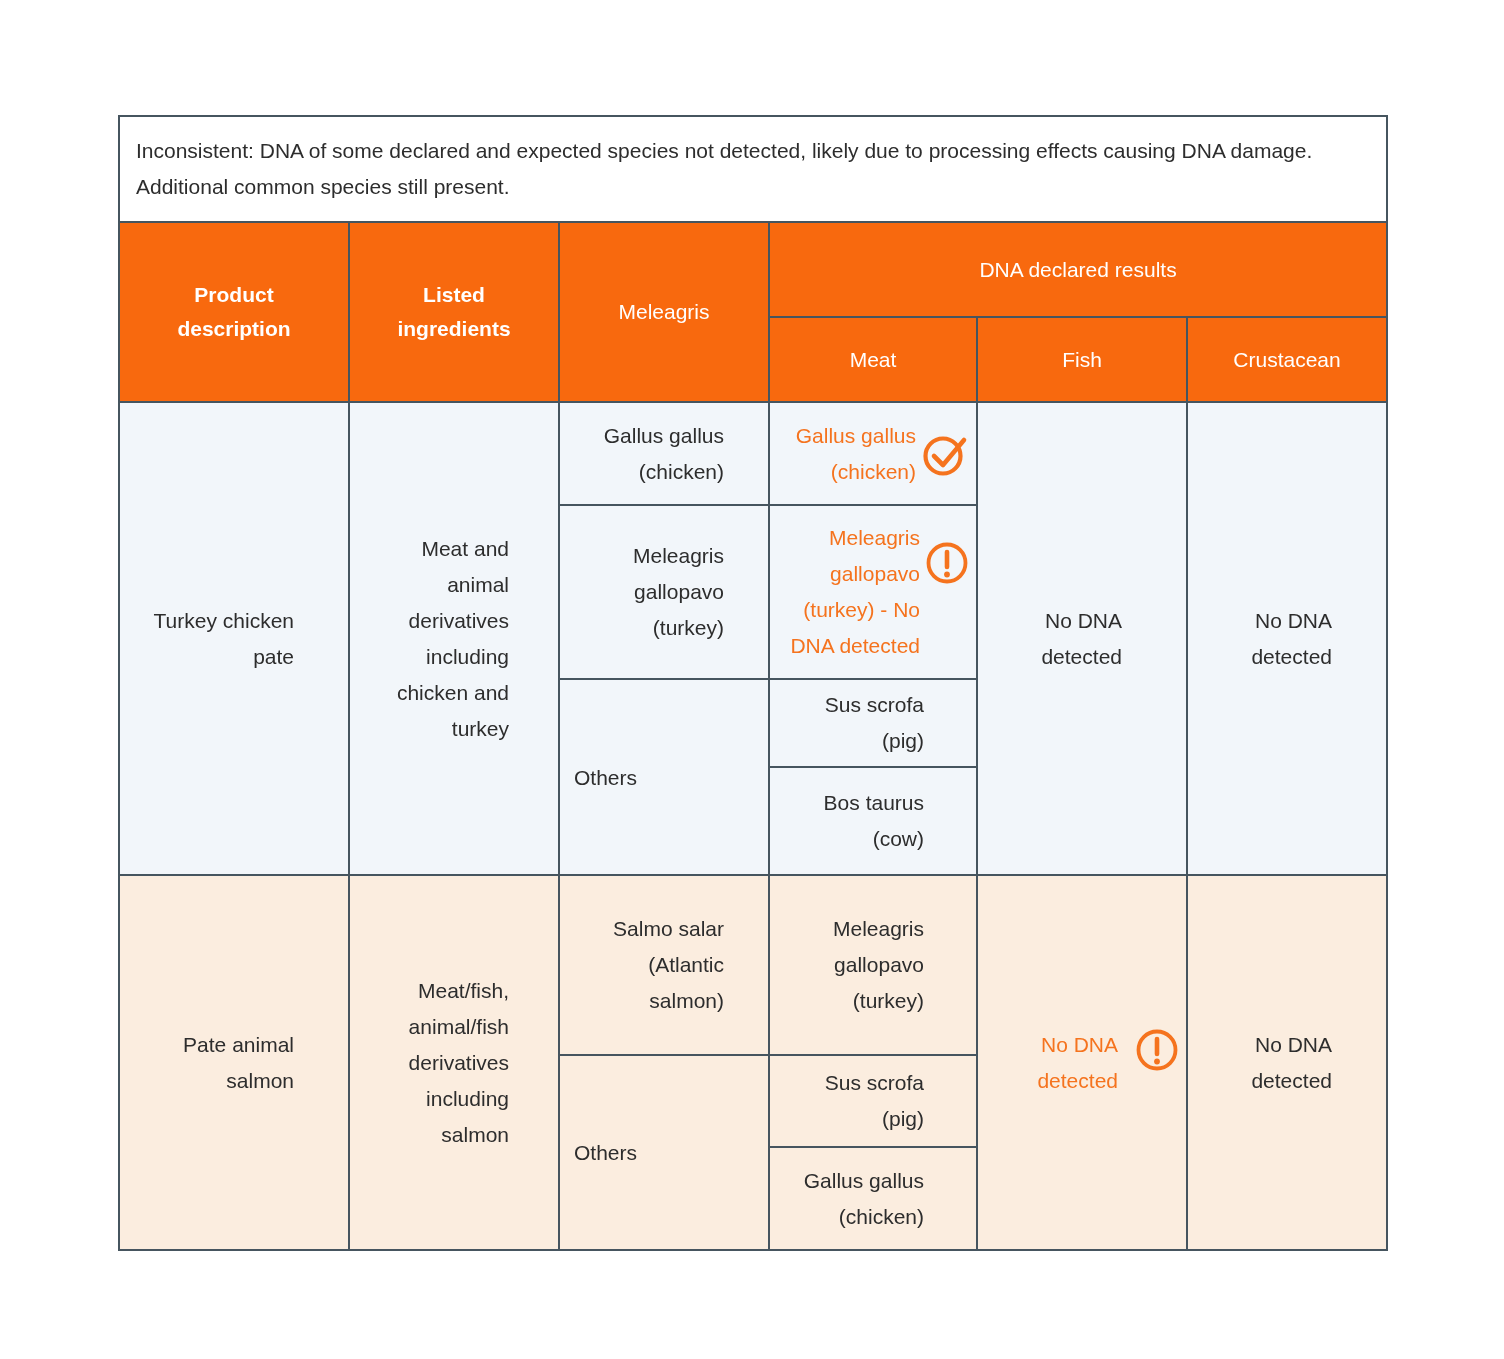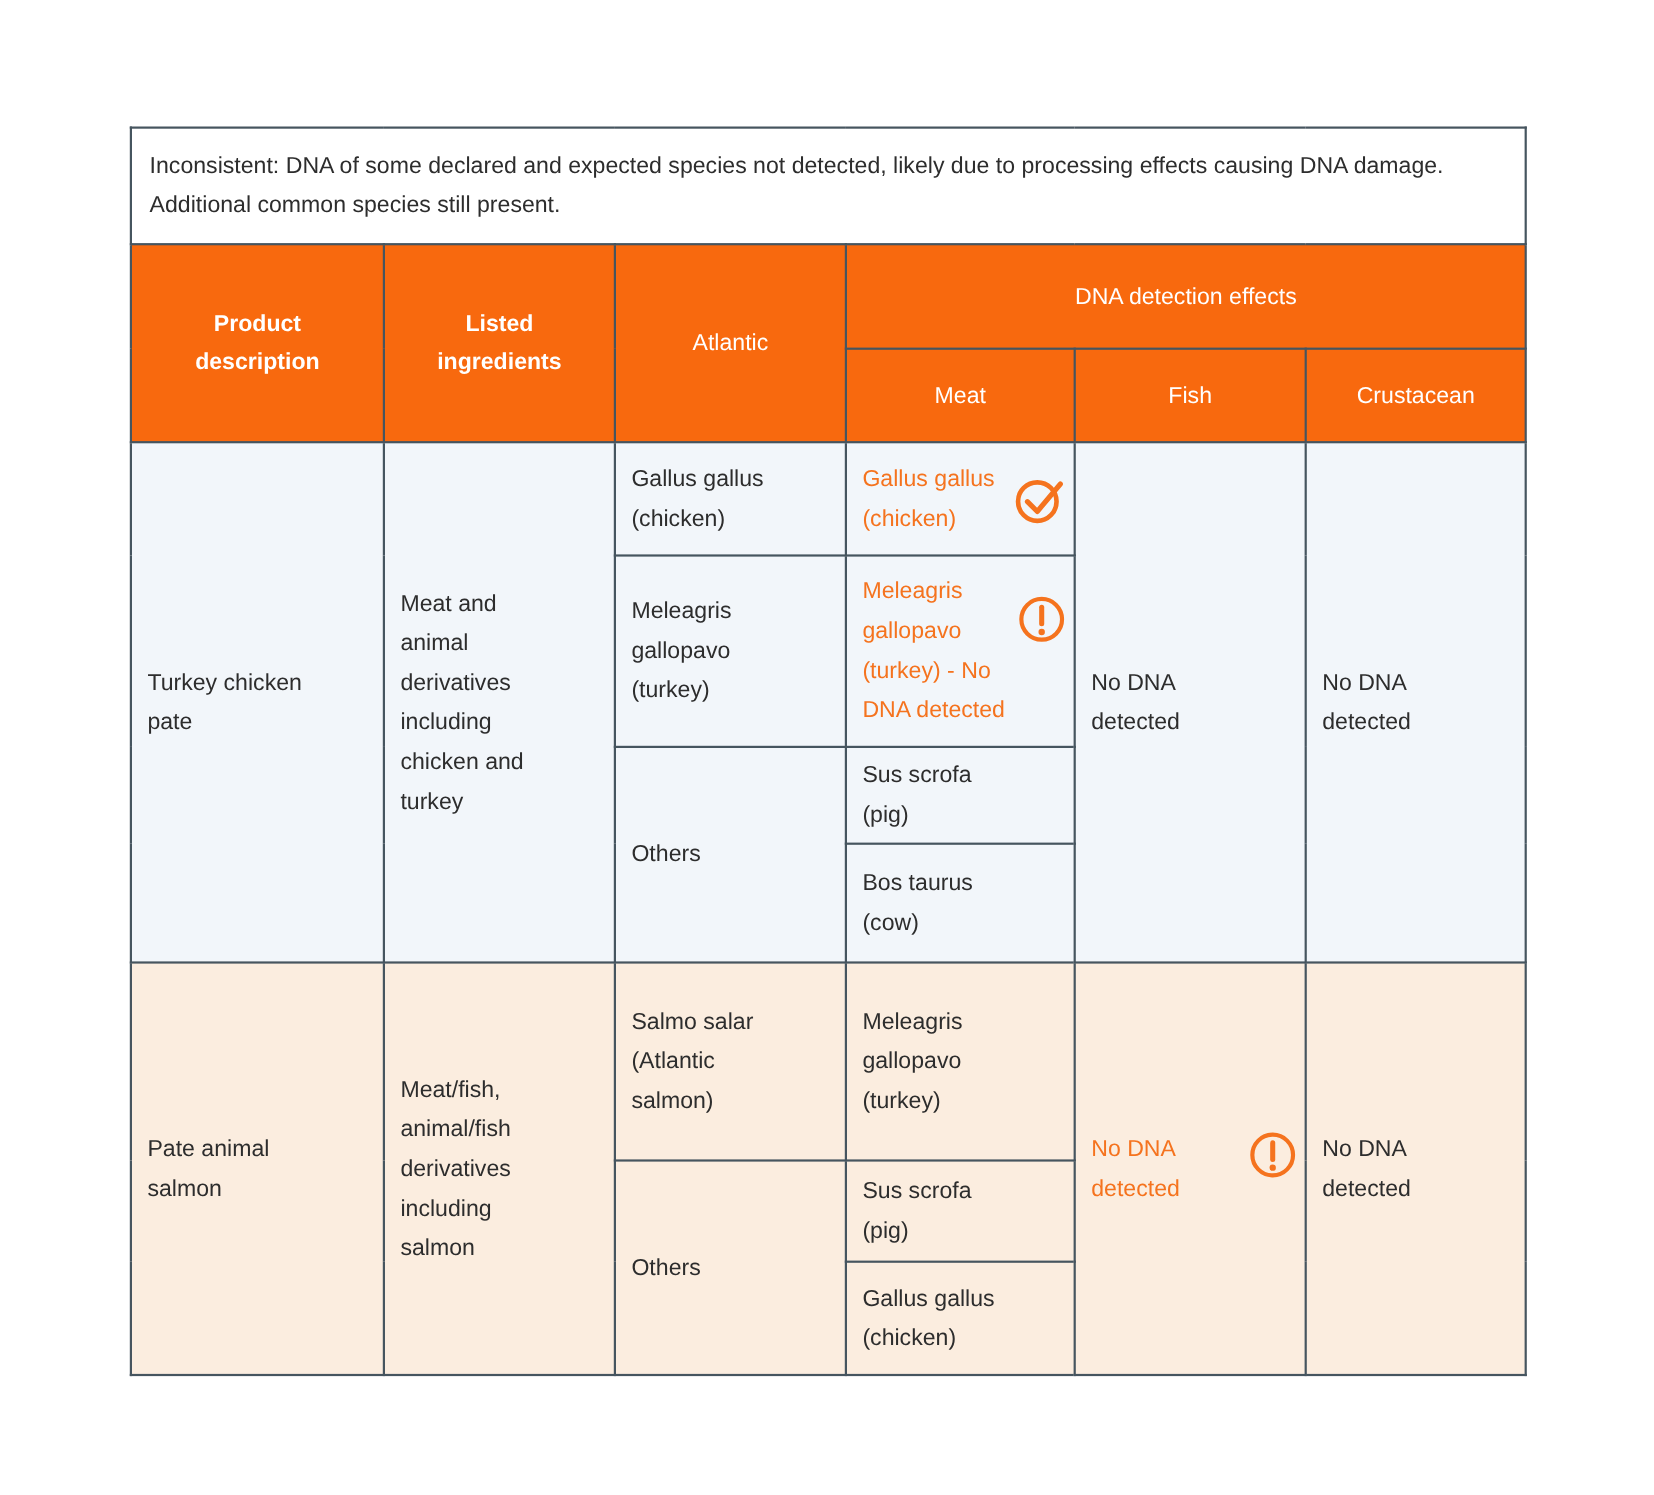--- a/index.html
+++ b/index.html
@@ -19,21 +19,21 @@
   
   th{
     background:#f8690e;color:#ffffff;font-weight:400;
     font-size:21px;line-height:34px;text-align:center;
   }
   .hdr-narrow{display:inline-block;max-width:118px;font-weight:bold;}
   
   td.body{font-size:21px;line-height:36px;padding:6px 8px 6px 14px;text-align:left;}
   td.p1{background:#f2f6fa;}
   td.p2{background:#fbeddf;}
-  .cell-text{display:inline-block;vertical-align:middle;}
+  .cell-text{display:inline-block;vertical-align:middle;text-align:right;}
   .w-desc{max-width:160px;}
   .w-ingr{max-width:145px;}
   .w-exp{max-width:150px;}
   .w-meat{max-width:140px;}
   .w-res{max-width:130px;}
   .orange{color:#f5731e;}
   .flex{display:flex;gap:6px;}
   .flex.center{align-items:center;}
   .flex.start{align-items:flex-start;}
   .icon{flex:none;color:#f5731e;}
@@ -64,24 +64,24 @@
       </tr>
 
       <tr style="height:95px">
         <th rowspan="2">
           <span class="hdr-narrow">Product description</span>
         </th>
         <th rowspan="2">
           <span class="hdr-narrow">Listed ingredients</span>
         </th>
         <th rowspan="2">
-          <span>Atlantic</span>
+          <span>Meleagris</span>
         </th>
         <th colspan="3">
-          <span>DNA detection effects</span>
+          <span>DNA declared results</span>
         </th>
       </tr>
       <tr style="height:85px">
         <th>
           <span>Meat</span>
         </th>
         <th>
           <span>Fish</span>
         </th>
         <th>

